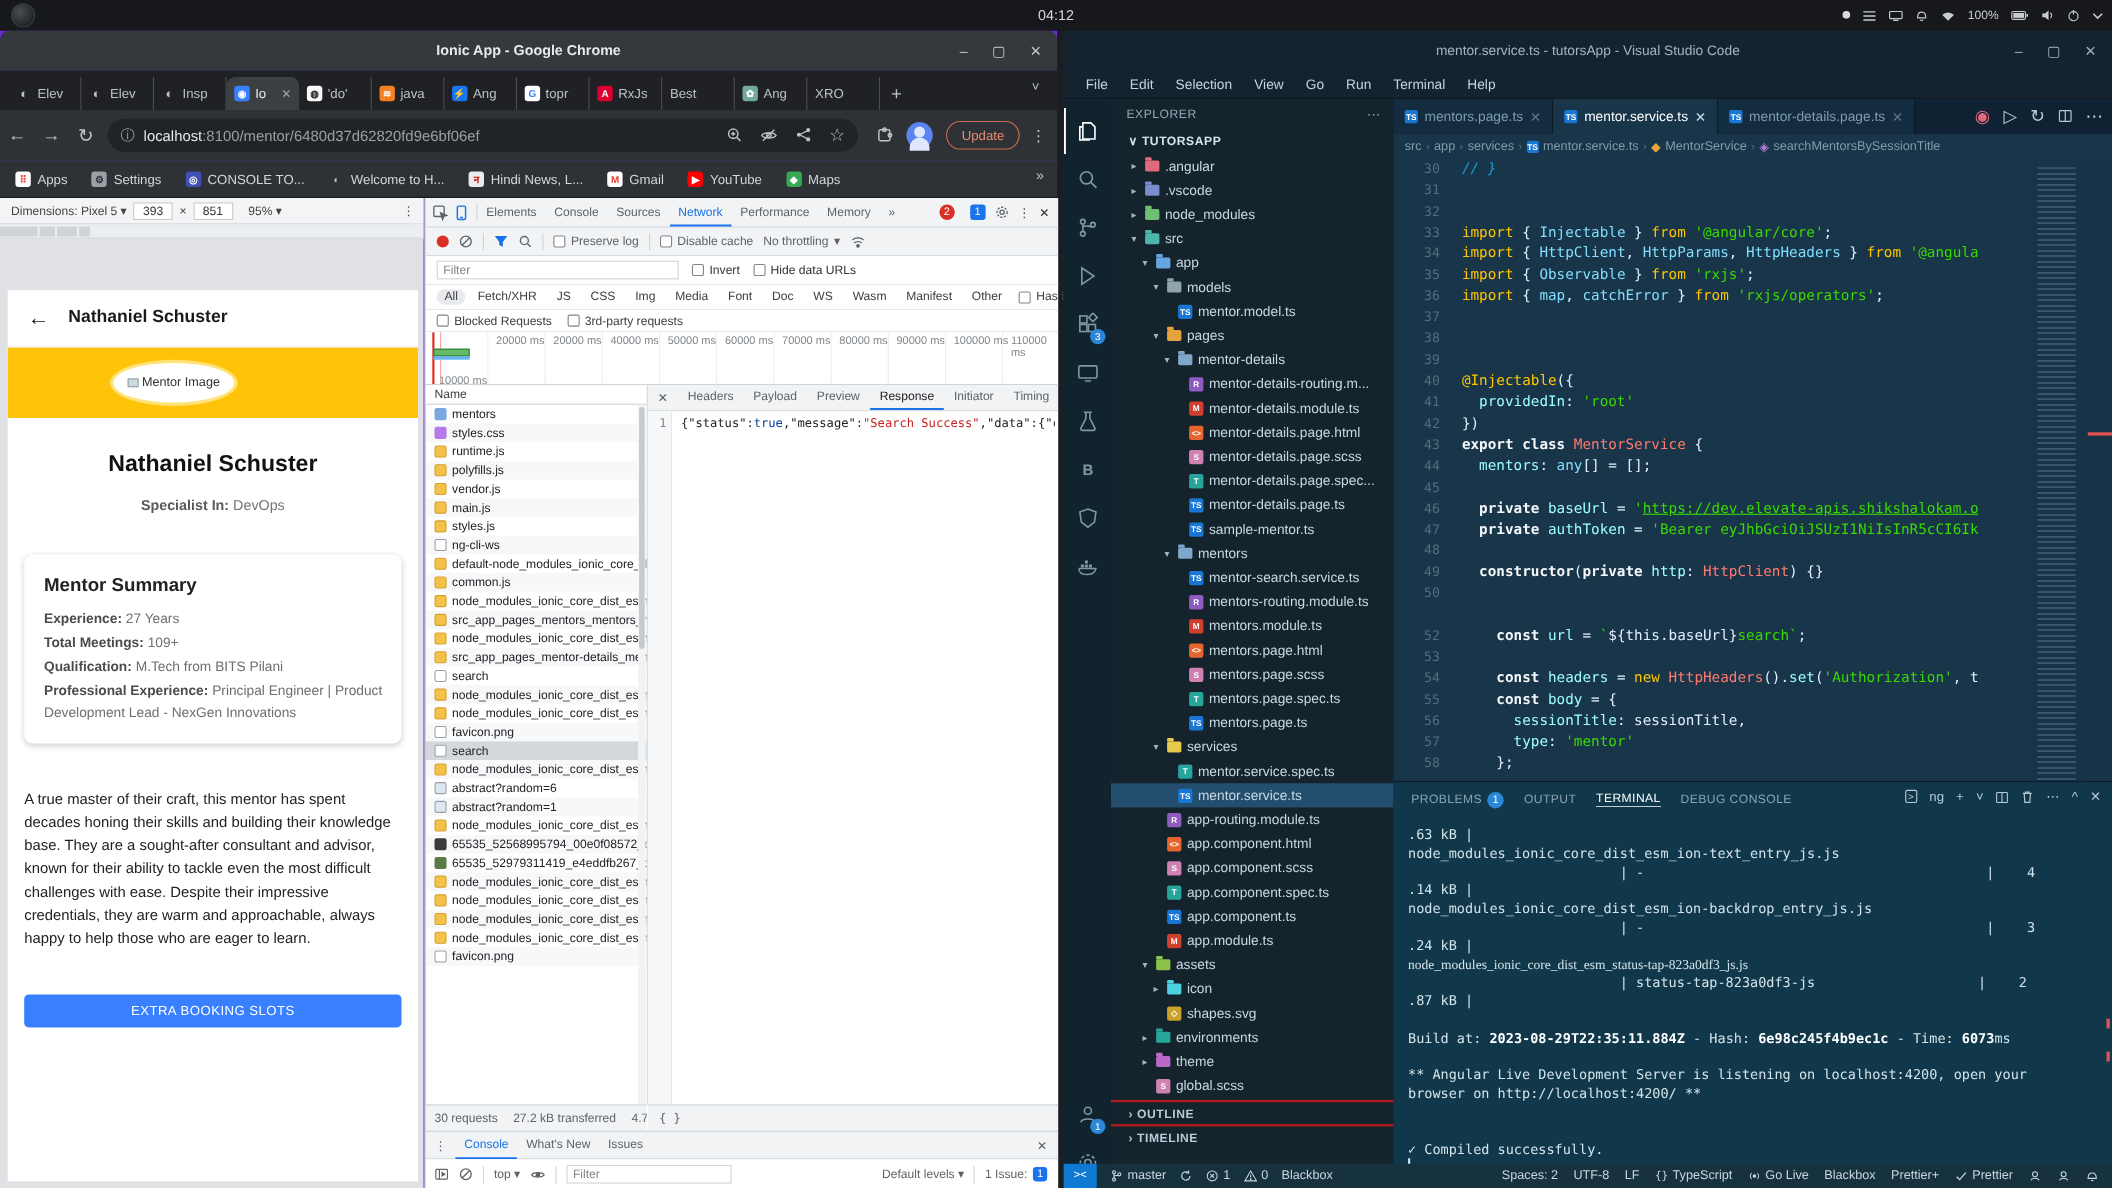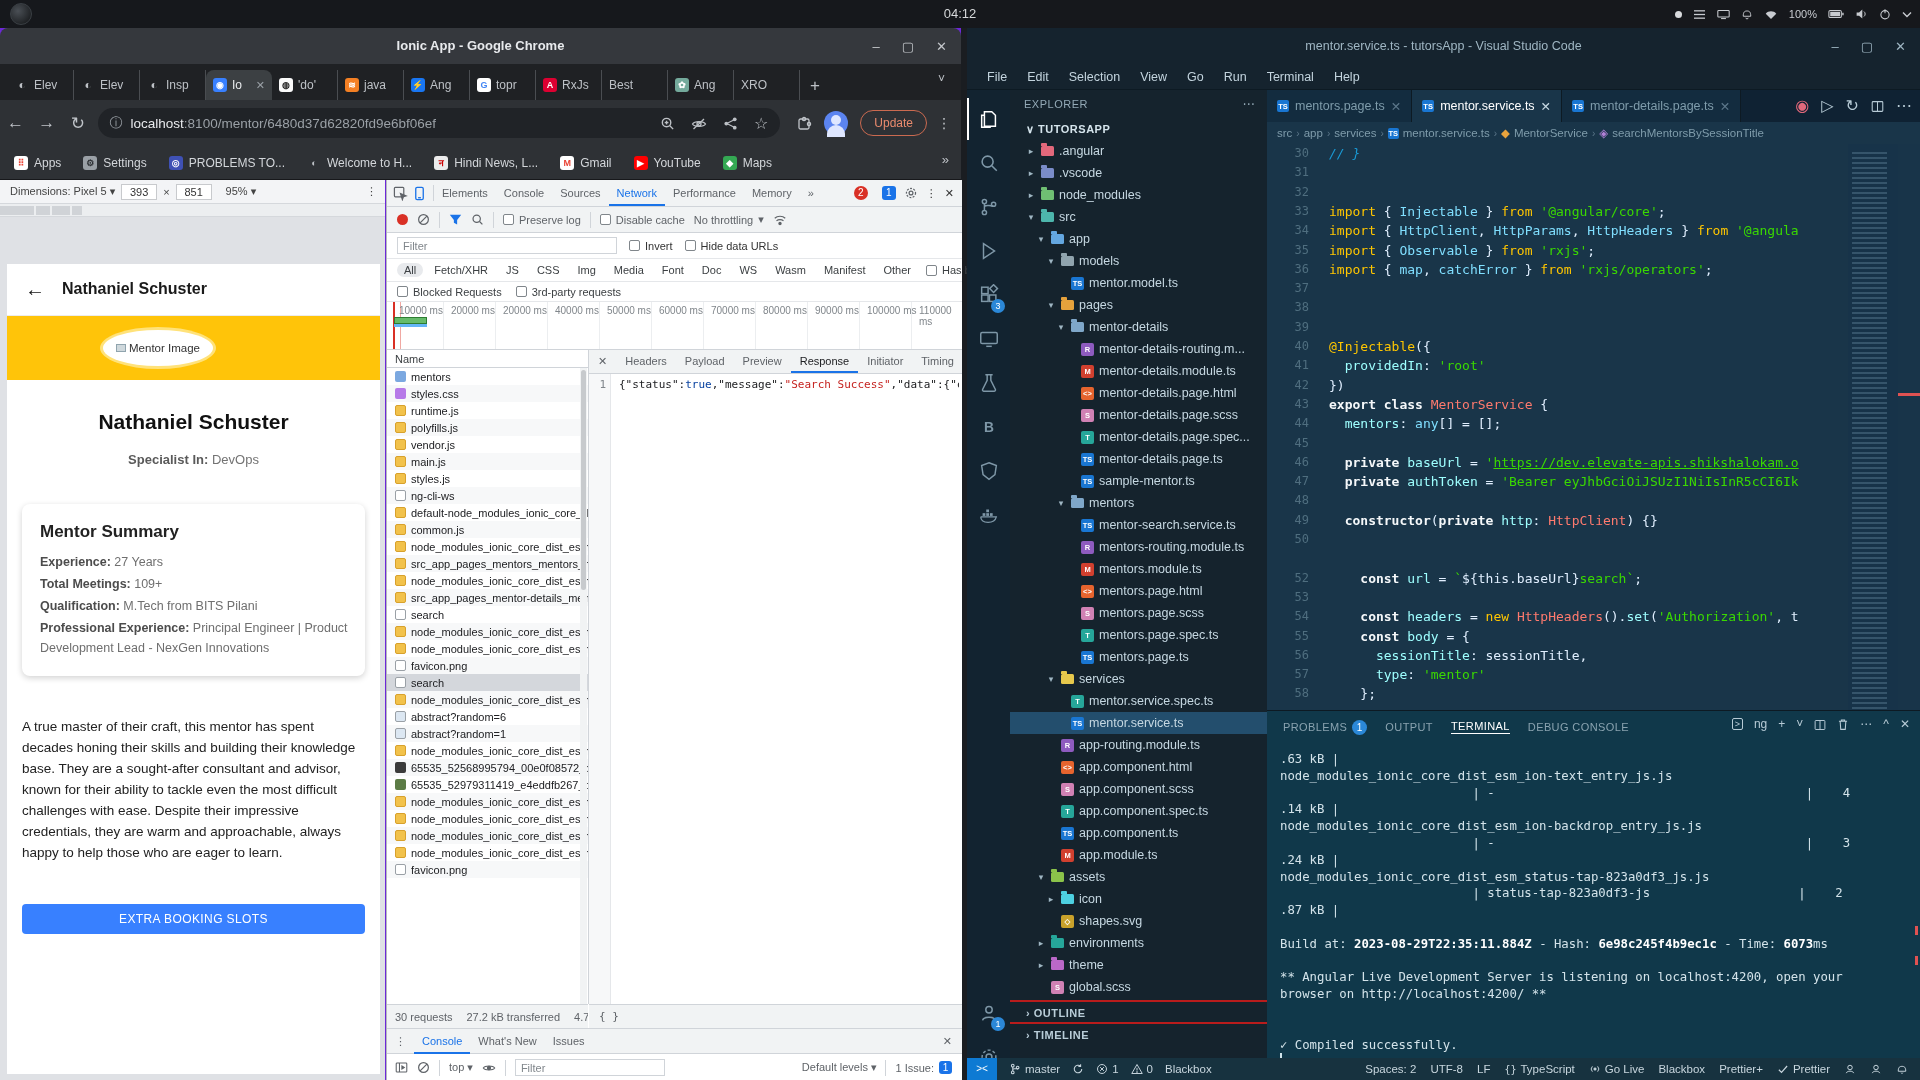--- a/index.html
+++ b/index.html
@@ -356,21 +356,21 @@
         <div class="bm">
           <span class="fav" style="background: rgb(255, 255, 255); color: rgb(234, 67, 53);">⠿</span>
           <span>Apps</span>
         </div>
         <div class="bm">
           <span class="fav" style="background: rgb(154, 160, 166); color: rgb(46, 49, 53);">⚙</span>
           <span>Settings</span>
         </div>
         <div class="bm">
           <span class="fav" style="background: rgb(63, 81, 181); color: rgb(255, 255, 255);">◎</span>
-          <span>PROBLEMS TO...</span>
+          <span>CONSOLE TO...</span>
         </div>
         <div class="bm">
           <span class="fav" style="background: transparent; color: rgb(189, 193, 198);">◐</span>
           <span>Welcome to H...</span>
         </div>
         <div class="bm">
           <span class="fav" style="background: rgb(236, 236, 236); color: rgb(204, 0, 0);">न</span>
           <span>Hindi News, L...</span>
         </div>
         <div class="bm">
@@ -533,21 +533,21 @@
         <span class="cbl">
             <span class="cb"></span>
             <span>3rd-party requests</span>
           </span>
       </div>
       <div id="dt-timeline" class="abs">
         <div id="tl-redline" class="abs"></div>
         <div id="tl-redline2" class="abs"></div>
         <div id="tl-bar" class="abs"></div>
         <div id="tl-bar2" class="abs"></div>
-      <span class="tl-lab" style="left: 12px;">10000 ms</span>
+      <span class="tl-lab" style="left: 12px; margin-top: 36px;">10000 ms</span>
           <div class="tl-grid" style="left: 56px;"></div>
           <span class="tl-lab" style="left: 64px;">20000 ms</span>
           <div class="tl-grid" style="left: 108px;"></div>
           <span class="tl-lab" style="left: 116px;">20000 ms</span>
           <div class="tl-grid" style="left: 160px;"></div>
           <span class="tl-lab" style="left: 168px;">40000 ms</span>
           <div class="tl-grid" style="left: 212px;"></div>
           <span class="tl-lab" style="left: 220px;">50000 ms</span>
           <div class="tl-grid" style="left: 264px;"></div>
           <span class="tl-lab" style="left: 272px;">60000 ms</span>
@@ -1150,21 +1150,21 @@
         <span>✕</span>
       </div>
       <div id="term-body" class="abs">
           <div class="tline" style="top: 0px;"><span>.63 kB |</span></div>
           <div class="tline" style="top: 16.8px;"><span>node_modules_ionic_core_dist_esm_ion-text_entry_js.js</span></div>
           <div class="tline" style="top: 33.6px;"><span>                          | -                                          |    4</span></div>
           <div class="tline" style="top: 50.4px;"><span>.14 kB |</span></div>
           <div class="tline" style="top: 67.2px;"><span>node_modules_ionic_core_dist_esm_ion-backdrop_entry_js.js</span></div>
           <div class="tline" style="top: 84px;"><span>                          | -                                          |    3</span></div>
           <div class="tline" style="top: 100.8px;"><span>.24 kB |</span></div>
-          <div class="tline" style="top: 117.6px;"><span>node_modules_ionic_core_dist_esm_status-tap-823a0df3_js.js</span></div>
+          <div class="tline" style="top: 117.6px; font-family: Liberation Serif, serif;"><span>node_modules_ionic_core_dist_esm_status-tap-823a0df3_js.js</span></div>
           <div class="tline" style="top: 134.4px;"><span>                          | status-tap-823a0df3-js                    |    2</span></div>
           <div class="tline" style="top: 151.2px;"><span>.87 kB |</span></div>
           <div class="tline" style="top: 168px;"></div>
           <div class="tline" style="top: 184.8px;"><span>Build at: </span><span class="b">2023-08-29T22:35:11.884Z</span><span> - Hash: </span><span class="b">6e98c245f4b9ec1c</span><span> - Time: </span><span class="b">6073</span><span>ms</span></div>
           <div class="tline" style="top: 201.6px;"></div>
           <div class="tline" style="top: 218.4px;"><span>** Angular Live Development Server is listening on localhost:4200, open your</span></div>
           <div class="tline" style="top: 235.2px;"><span>browser on http://localhost:4200/ **</span></div>
           <div class="tline" style="top: 252px;"></div>
           <div class="tline" style="top: 268.8px;"></div>
           <div class="tline" style="top: 285.6px;"><span>✓ Compiled successfully.</span></div>

